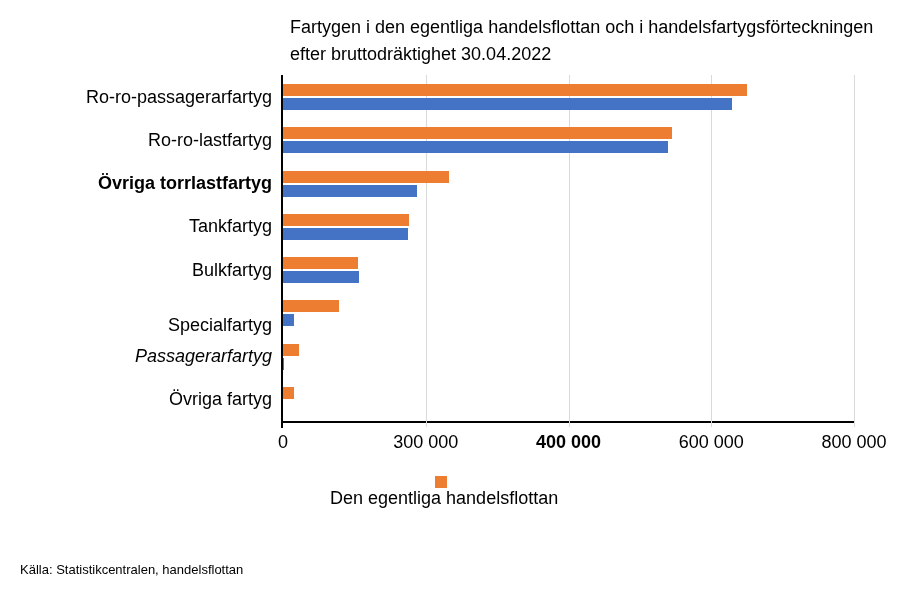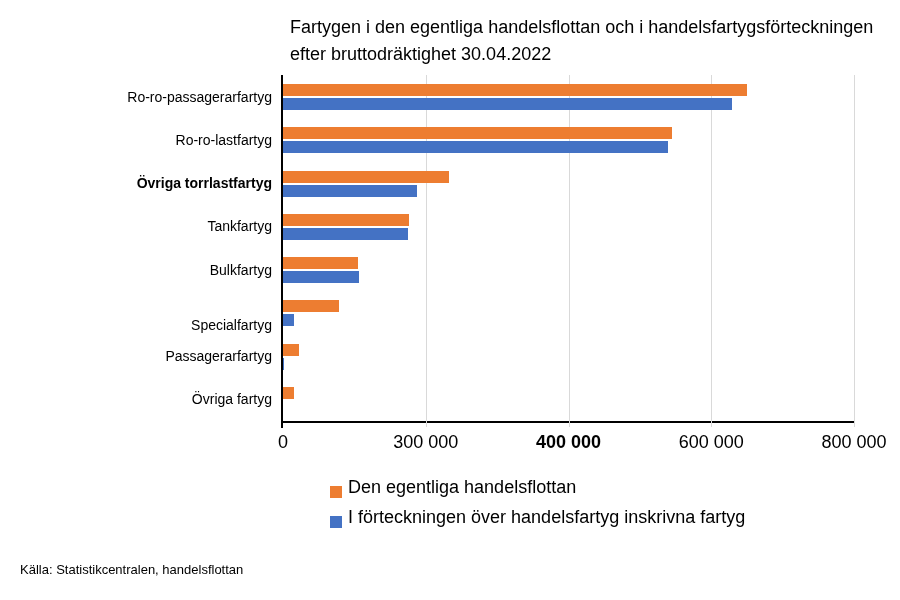--- a/index.html
+++ b/index.html
@@ -15,28 +15,28 @@
   .plot{
     position:absolute;left:281px;top:75px;width:571px;height:346px;
     border-left:2px solid #000;border-bottom:2px solid #000;
   }
   .gridline{position:absolute;top:0;bottom:0;width:1px;background:#D9D9D9;}
   .tick{position:absolute;top:100%;height:6px;width:1px;background:#D9D9D9;}
   .tick0{background:#000;width:2px;margin-left:-2px;height:7px;}
   .bar{position:absolute;left:0;height:12px;}
   .ylabel{
     position:absolute;right:628px;white-space:nowrap;
-    font-size:14px;line-height:22px;text-align:right;
+    font-size:18px;line-height:22px;text-align:right;
   }
   .xlabel{
     position:absolute;top:432px;transform:translateX(-50%);
     font-size:18px;white-space:nowrap;
   }
   .legend{position:absolute;left:330px;top:476px;}
-  .legend-item{display:flex;align-items:flex-end;height:22px;margin-bottom:8px;}
+  .legend-item{display:flex;align-items:center;height:22px;margin-bottom:8px;flex-direction:column;}
   .legend-swatch{width:12px;height:12px;margin-right:6px;flex:none;}
   .legend-label{font-size:18px;white-space:nowrap;}
   .source{position:absolute;left:20px;top:562px;font-size:13px;}
 </style>
 </head>
 <body>
 
 <div id="chart">
   <div class="title">Fartygen i den egentliga handelsflottan och i handelsfartygsförteckningen efter bruttodräktighet 30.04.2022</div>
   <div class="plot" id="plot">
@@ -66,34 +66,30 @@
       <div class="bar" style="top: 311.75px; width: 1.875%; background: rgb(237, 125, 49);"></div>
       <div class="bar" style="top: 325.75px; width: 0%; background: rgb(68, 114, 196);"></div>
     </div>
   <div id="ylabels">
       <div class="ylabel" style="top: 85.625px;">Ro-ro-passagerarfartyg</div>
       <div class="ylabel" style="top: 128.875px;">Ro-ro-lastfartyg</div>
       <div class="ylabel" style="top: 172.125px; font-weight: bold;">Övriga torrlastfartyg</div>
       <div class="ylabel" style="top: 215.375px;">Tankfartyg</div>
       <div class="ylabel" style="top: 258.625px;">Bulkfartyg</div>
       <div class="ylabel" style="top: 301.875px; margin-top: 12px;">Specialfartyg</div>
-      <div class="ylabel" style="top: 345.125px;">Passagerarfartyg</div>
+      <div class="ylabel" style="top: 345.125px; font-style: italic;">Passagerarfartyg</div>
       <div class="ylabel" style="top: 388px;">Övriga fartyg</div>
     </div>
   <div id="xlabels">
       <div class="xlabel" style="left: 283px;">0</div>
       <div class="xlabel" style="left: 425.75px;">300 000</div>
       <div class="xlabel" style="left: 568.5px; font-weight: bold;">400 000</div>
       <div class="xlabel" style="left: 711.25px;">600 000</div>
       <div class="xlabel" style="left: 854px;">800 000</div>
     </div>
   <div class="legend" id="legend">
       <div class="legend-item">
         <div class="legend-swatch" style="background: rgb(237, 125, 49);"></div>
         <div class="legend-label">Den egentliga handelsflottan</div>
       </div>
-      <div class="legend-item">
-        <div class="legend-swatch" style="background: rgb(68, 114, 196);"></div>
-        <div class="legend-label">I förteckningen över handelsfartyg inskrivna fartyg</div>
-      </div>
     </div>
   <div class="source">Källa: Statistikcentralen, handelsflottan</div>
 </div>
 
 </body></html>

